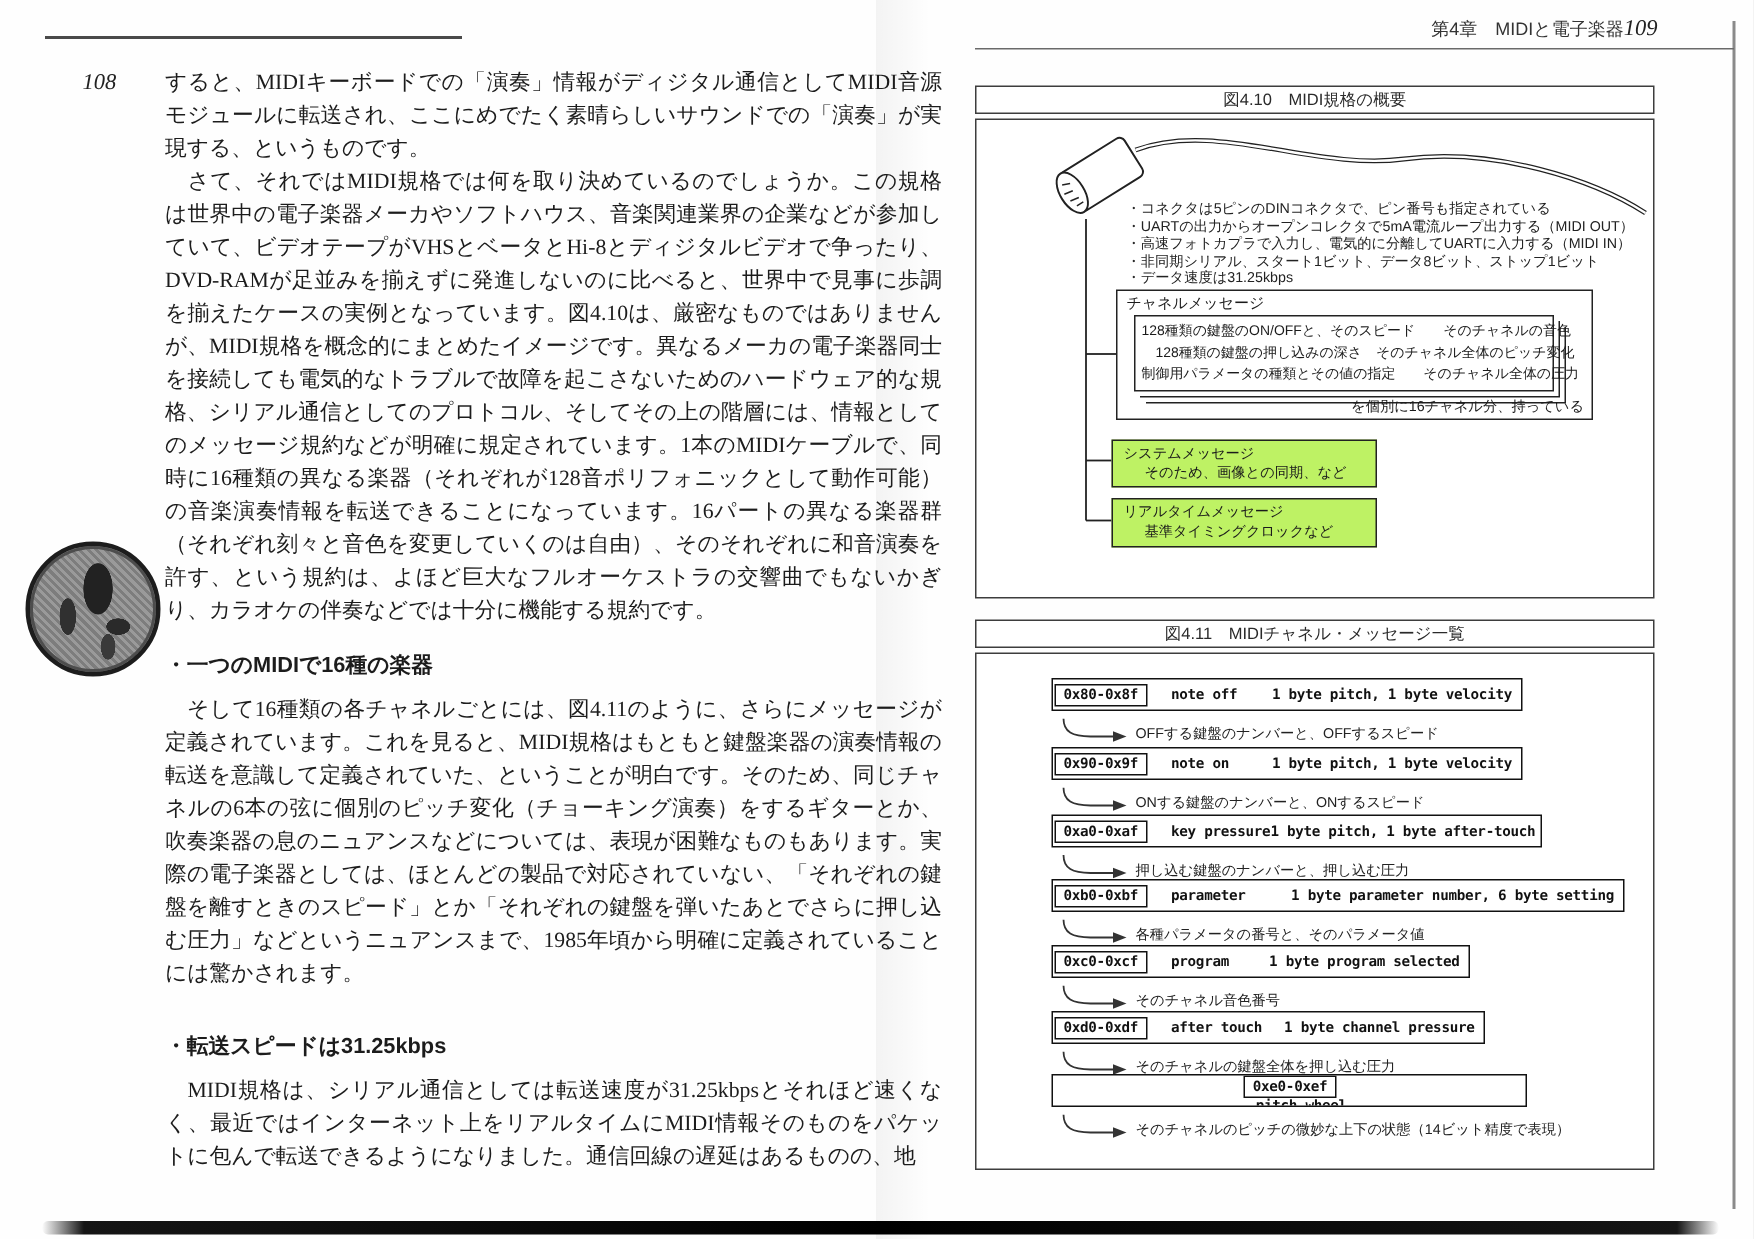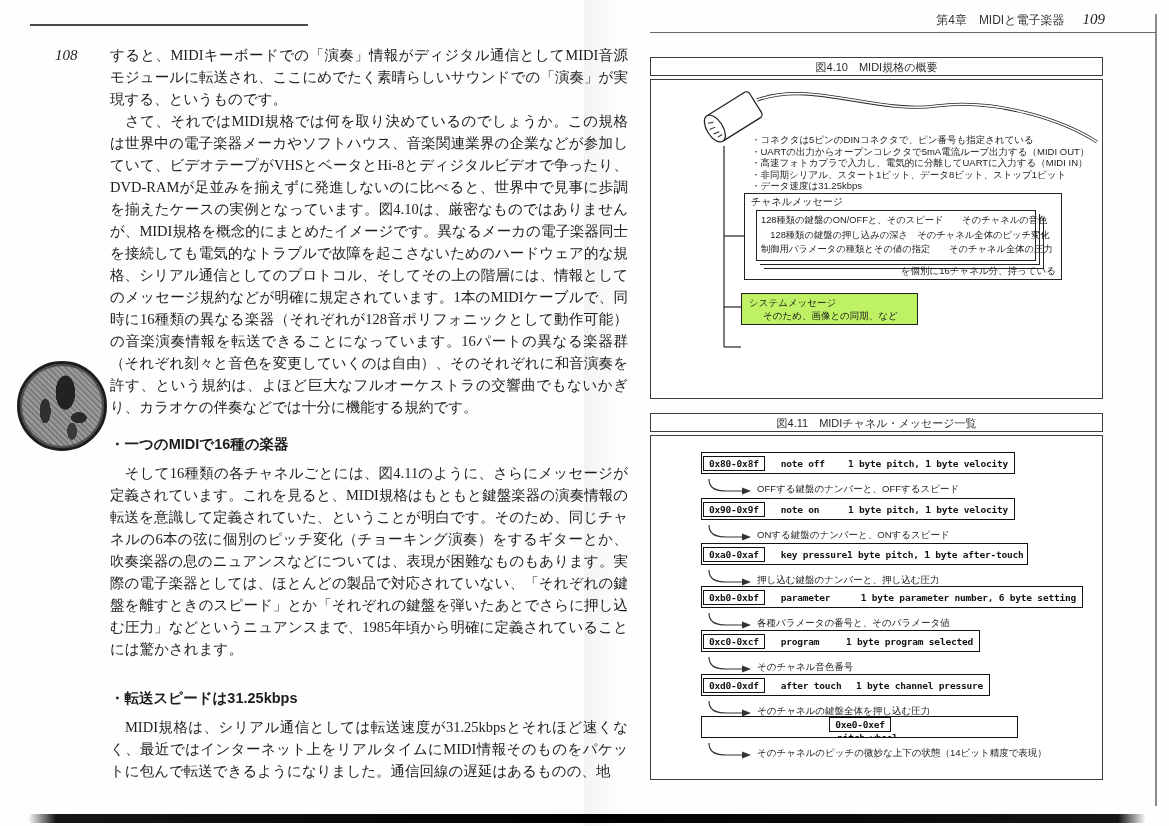--- a/index.html
+++ b/index.html
@@ -21,21 +21,21 @@
          background:
            radial-gradient(ellipse 16px 28px at 54% 34%, #222 0 60%, transparent 62%),
            radial-gradient(ellipse 9px 20px at 30% 56%, #303030 0 60%, transparent 62%),
            radial-gradient(ellipse 13px 9px at 70% 64%, #2a2a2a 0 60%, transparent 62%),
            radial-gradient(ellipse 8px 14px at 62% 80%, #3a3a3a 0 60%, transparent 62%),
            repeating-linear-gradient(45deg,#7d7d7d 0 2px,#9a9a9a 2px 4px);}
 
   
   .rheader{position:absolute;left:650px;top:11px;width:455px;text-align:right;padding-right:22px;
            font:12px "Liberation Sans","DejaVu Sans",sans-serif;color:#333;}
-  .rheader .num{font:italic 15px "Liberation Serif","DejaVu Serif",serif;margin-left:18px;color:#222;}
+  .rheader .num{font:italic 15px "Liberation Serif","DejaVu Serif",serif;color:#222;}
   .edge-line{position:absolute;left:1155px;top:14px;width:1.5px;height:792px;background:#8a8a8a;}
   .gutter{position:absolute;left:584px;top:0;width:56px;height:826px;
           background:linear-gradient(to right,rgba(0,0,0,.045),rgba(0,0,0,0) 65%);}
   .bottom-bar{position:absolute;left:28px;top:814px;width:1118px;height:9px;border-radius:4px/50%;
           background:linear-gradient(to right,rgba(0,0,0,0),#151515 2.5%,#000 50%,#151515 97.5%,rgba(0,0,0,0));}
 
   
   .fig-title{position:absolute;left:650px;width:451px;height:15px;border:1px solid #3d3d3d;
              background:#fff;text-align:center;font:11px/15px "Liberation Sans","DejaVu Sans",sans-serif;
              color:#2a2a2a;padding-top:2px;}
@@ -136,20 +136,24 @@
         <div>制御用パラメータの種類とその値の指定　　そのチャネル全体の圧力</div>
       </div>
       <div class="chanfoot">を個別に16チャネル分、持っている</div>
     </div>
 
     <div class="msgbox" style="top:213px;height:26px;">
       <div>システムメッセージ</div>
       <div class="ind">そのため、画像との同期、など</div>
     </div>
 
+    <div class="msgbox" style="top:252px;height:27px;">
+      <div>リアルタイムメッセージ</div>
+      <div class="ind">基準タイミングクロックなど</div>
+    </div>
   </div>
 
   <div class="fig-title" style="top:413px;">図4.11　MIDIチャネル・メッセージ一覧</div>
   <div class="fig-box" style="top:435px;height:343px;">
 
     <div class="m-row" style="top:16px;width:312px;">
       <span class="m-code">0x80-0x8f</span>
       <span class="m-name">note off</span>
       <span class="m-payload">1 byte pitch, 1 byte velocity</span>
     </div>

